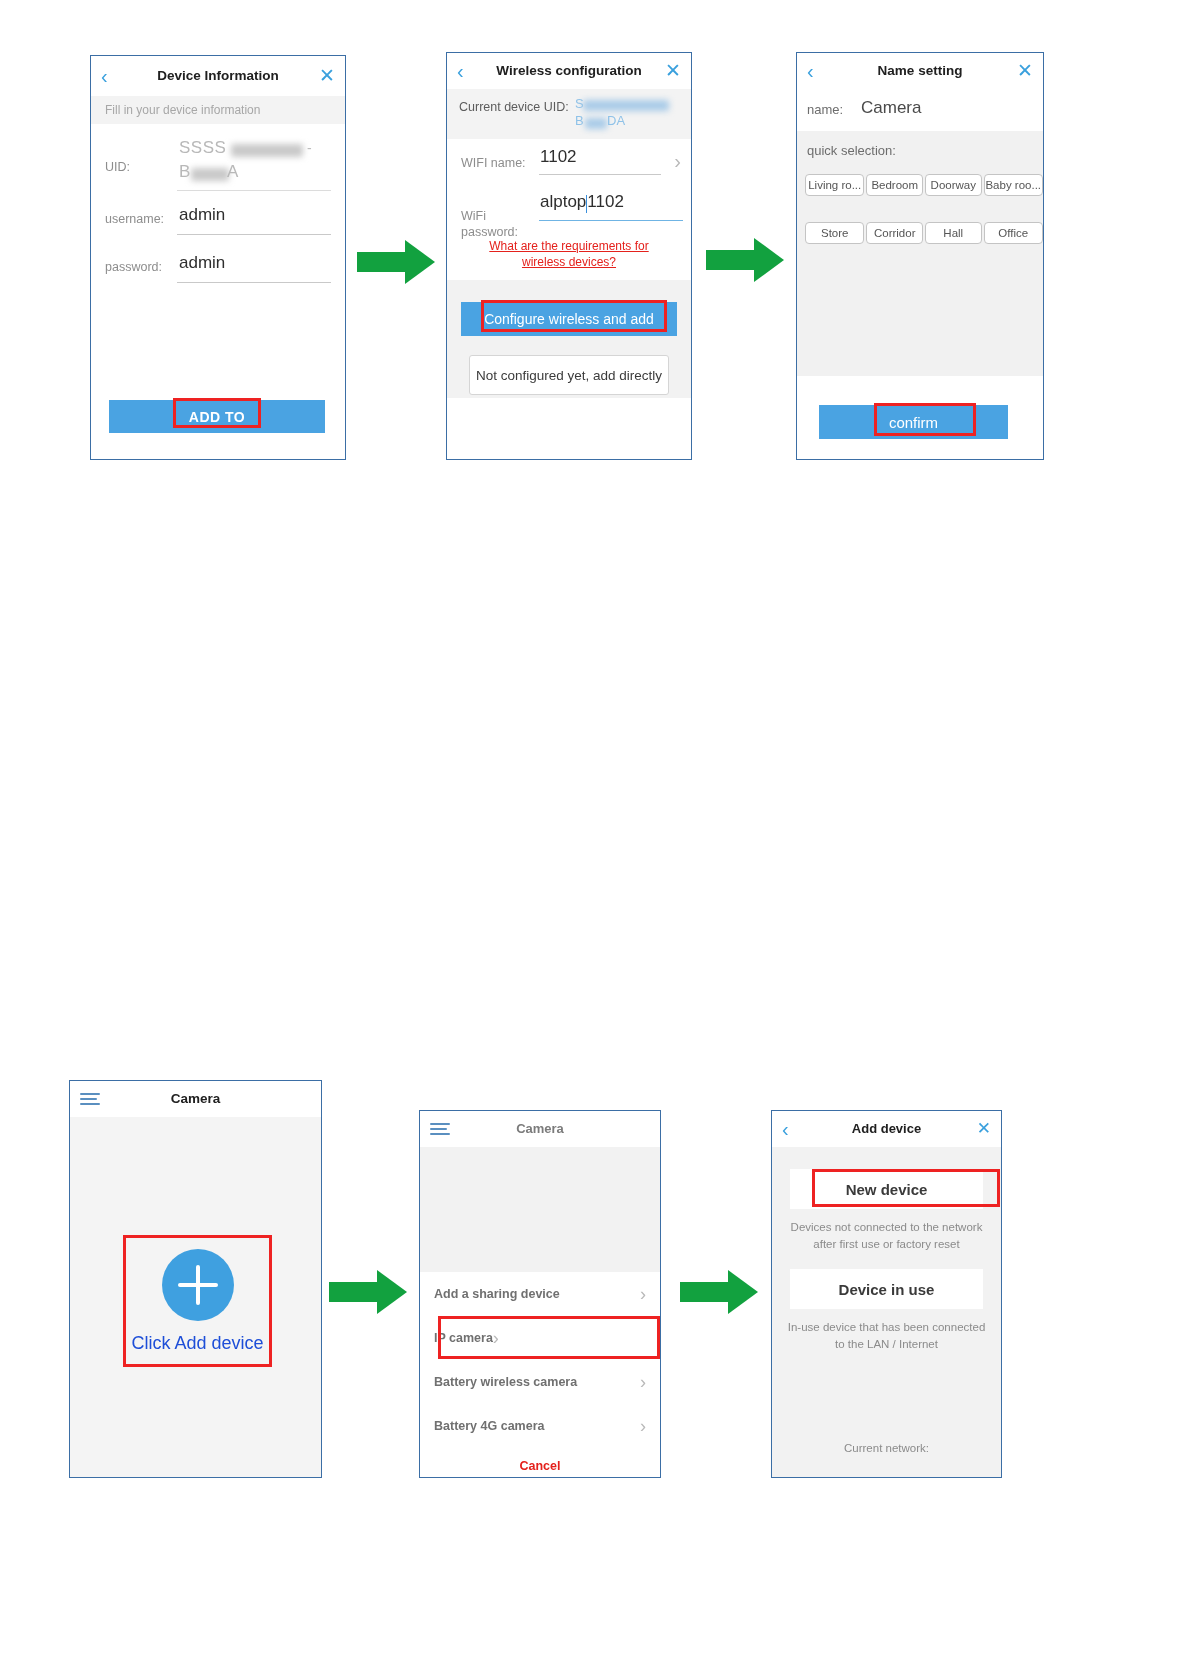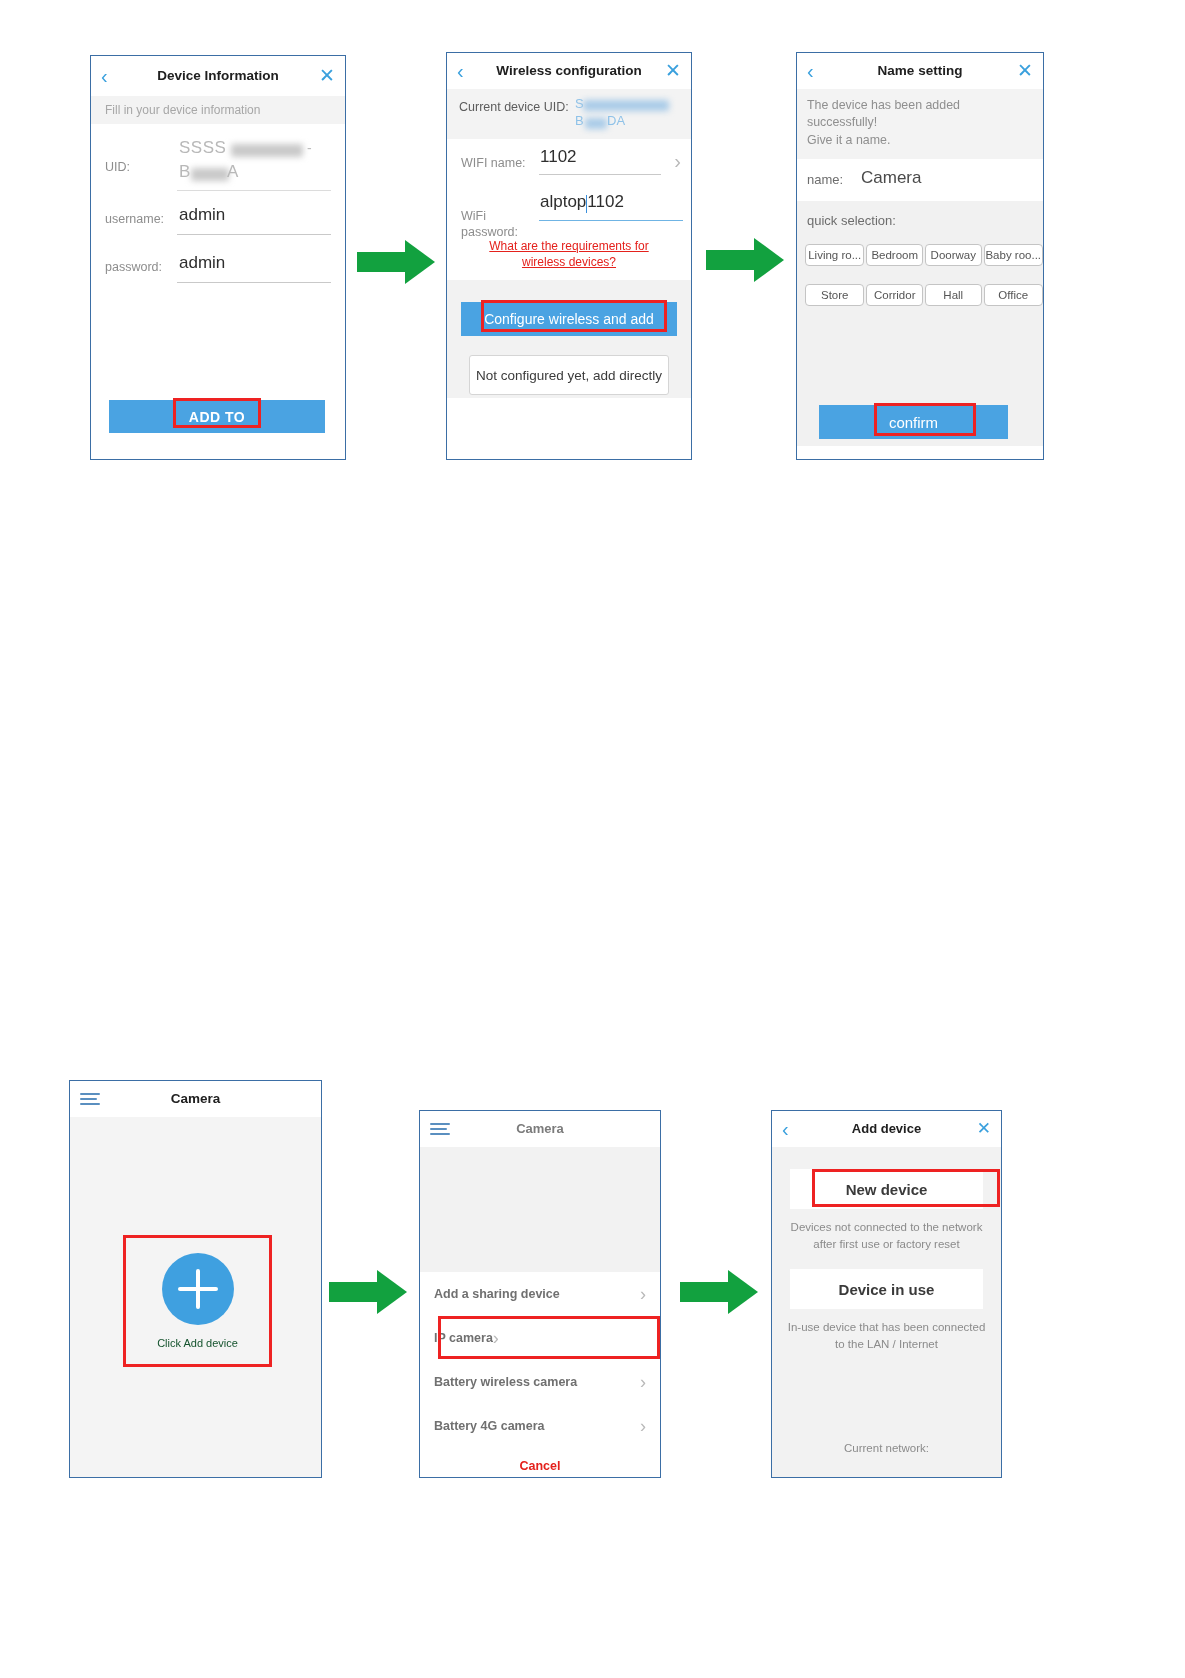--- a/index.html
+++ b/index.html
@@ -241,41 +241,37 @@
   </div>
 
   <div class="panel" style="left:796px; top:52px; width:248px; height:408px;">
 
     <div class="phdr" style="height:36px; line-height:36px; font-size:13.5px;">
       <span class="back" style="font-size:20px;">‹</span>
       <span>Name setting</span>
       <span class="close" style="font-size:19px;">✕</span>
     </div>
 
-    <div class="greybar" style="padding:8px 10px 10px 10px; font-size:12.4px; line-height:1.4; color:#8f8f8f;">
-      <div>The device has been added successfully!</div>
-      <div>Give it a name.</div>
-    </div>
 
     <div style="position:relative; height:42px; background:#ffffff;">
       <span class="lbl" style="position:absolute; left:10px; top:13px; font-size:13px; color:#6d6d6d;">name:</span>
       <span class="val" style="position:absolute; left:64px; top:9px; font-size:17px; color:#4a4a4a;">Camera</span>
     </div>
 
     <div style="position:relative; background:#f1f1f1; height:245px;">
       <div style="padding:12px 0 0 10px; font-size:13px; color:#6d6d6d;">quick selection:</div>
 
       <div style="display:flex; gap:2px; padding:16px 0 0 8px;">
         <div class="chip" style="width:61px; height:22px; font-size:11.5px;">Living ro...</div>
         <div class="chip" style="width:58px; height:22px; font-size:11.5px;">Bedroom</div>
         <div class="chip" style="width:58px; height:22px; font-size:11.5px;">Doorway</div>
         <div class="chip" style="width:61px; height:22px; font-size:11.5px;">Baby roo...</div>
       </div>
 
-      <div style="display:flex; gap:2px; padding:18px 0 0 8px;">
+      <div style="display:flex; gap:2px; padding:26px 0 0 8px;">
         <div class="chip" style="width:61px; height:22px; font-size:11.5px;">Store</div>
         <div class="chip" style="width:58px; height:22px; font-size:11.5px;">Corridor</div>
         <div class="chip" style="width:58px; height:22px; font-size:11.5px;">Hall</div>
         <div class="chip" style="width:61px; height:22px; font-size:11.5px;">Office</div>
       </div>
     </div>
 
     <div class="bluebtn" style="position:absolute; left:22px; top:352px; width:189px; height:34px; font-size:15px;">
       <span>confirm</span>
     </div>
@@ -292,21 +288,21 @@
       </span>
       <span>Camera</span>
     </div>
 
     <div style="position:relative; height:362px; background:#f4f4f4;">
       <div style="position:absolute; left:55px; top:120px; width:145px; height:128px; display:flex; flex-direction:column; align-items:center; justify-content:center;">
         <div style="position:relative; width:72px; height:72px; border-radius:50%; background:#3fa0e0;">
           <div style="position:absolute; left:50%; top:50%; transform:translate(-50%,-50%); width:40px; height:4px; background:#ffffff; border-radius:2px;"></div>
           <div style="position:absolute; left:50%; top:50%; transform:translate(-50%,-50%); width:4px; height:40px; background:#ffffff; border-radius:2px;"></div>
         </div>
-        <div style="margin-top:12px; font-size:11px; color:#14532d;">Click Add device</div>
+        <div style="margin-top:12px; font-size:18px; color:#1d4ed8;">Click Add device</div>
       </div>
       <div class="redbox" style="left:53px; top:118px; width:149px; height:132px;"></div>
     </div>
   </div>
 
   <div class="arrow" style="left:329px; top:1270px; width:78px; height:44px;">
     <div class="shaft" style="width:50px; height:20px;"></div>
     <div class="head" style="border-width:22px 0 22px 30px;"></div>
   </div>
 

